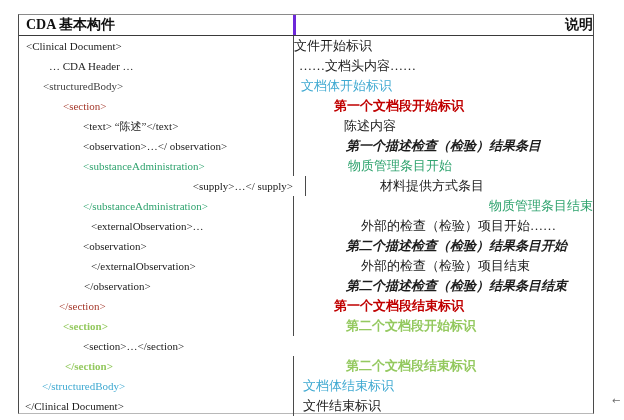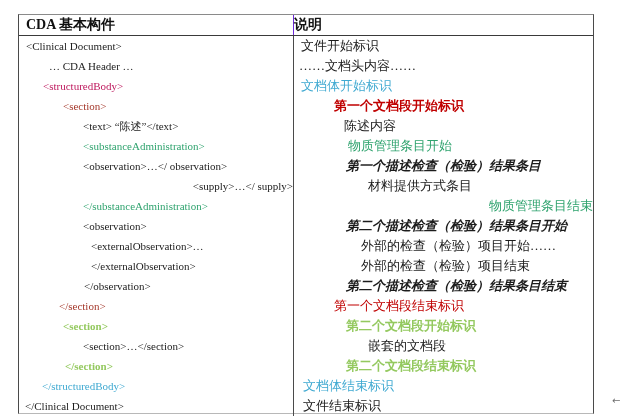--- a/index.html
+++ b/index.html
@@ -15,21 +15,21 @@
     border-top:1px solid #8a8a8a;
     border-bottom:1px solid #b8b8b8;
     box-sizing:border-box;
   }
   .header-row {
     display:flex; height:20px; line-height:20px;
     border-bottom:1px solid #3a3a3a;
     font-weight:bold; font-size:14px; color:#111;
   }
   .hcell-left { width:274px; padding-left:7px; box-sizing:border-box; white-space:nowrap; }
-  .hcell-right { flex:1; border-left:1px solid #6d28d9; text-align:left; white-space:nowrap; }
+  .hcell-right { flex:1; border-left:3px solid #6d28d9; text-align:right; white-space:nowrap; }
   .row { display:flex; height:20px; line-height:20px; }
   .cell-left {
     width:274px; box-sizing:border-box; white-space:nowrap; overflow:hidden;
     font-size:11px;
   }
   .cell-right {
     flex:1; border-left:1px solid #4a4a4a; box-sizing:border-box;
     white-space:nowrap; overflow:hidden; font-size:13px;
   }
   .end-mark {
@@ -43,81 +43,80 @@
 
 <div class="page">
   <div class="cda-table">
     <div class="header-row">
       <div class="hcell-left">CDA 基本构件</div>
       <div class="hcell-right">说明</div>
     </div>
     <div id="rows">
         <div class="row">
           <div class="cell-left" style="padding-left: 7px; color: rgb(28, 28, 28);">&lt;Clinical Document&gt;</div>
-          <div class="cell-right" style="padding-left: 7px; color: rgb(28, 28, 28);">文件开始标识</div>
+          <div class="cell-right" style="color: rgb(28, 28, 28);">文件开始标识</div>
         </div>
         <div class="row">
           <div class="cell-left" style="padding-left: 30px; color: rgb(28, 28, 28);">… CDA Header …</div>
           <div class="cell-right" style="padding-left: 5px; color: rgb(28, 28, 28);">……文档头内容……</div>
         </div>
         <div class="row">
-          <div class="cell-left" style="padding-left: 24px; color: #be185d;">&lt;structuredBody&gt;</div>
+          <div class="cell-left" style="padding-left: 24px; color: #404040;">&lt;structuredBody&gt;</div>
           <div class="cell-right" style="padding-left: 7px; color: rgb(63, 169, 209);">文档体开始标识</div>
         </div>
         <div class="row">
           <div class="cell-left" style="padding-left: 44px; color: rgb(165, 57, 44);">&lt;section&gt;</div>
           <div class="cell-right" style="padding-left: 40px; color: rgb(192, 0, 0); font-weight: bold;">第一个文档段开始标识</div>
         </div>
         <div class="row">
           <div class="cell-left" style="padding-left: 64px; color: rgb(28, 28, 28);">&lt;text&gt; “陈述”&lt;/text&gt;</div>
           <div class="cell-right" style="padding-left: 50px; color: rgb(28, 28, 28);">陈述内容</div>
         </div>
         <div class="row">
+          <div class="cell-left" style="padding-left: 64px; color: rgb(28, 28, 28);">&lt;observation&gt;…&lt;/ observation&gt;</div>
+          <div class="cell-right" style="padding-left: 52px; color: rgb(28, 28, 28); font-weight: bold; font-style: italic;">第一个描述检查（检验）结果条目</div>
+        </div>
+        <div class="row">
           <div class="cell-left" style="padding-left: 64px; color: rgb(47, 163, 110);">&lt;substanceAdministration&gt;</div>
           <div class="cell-right" style="padding-left: 54px; color: rgb(47, 163, 110);">物质管理条目开始</div>
         </div>
         <div class="row">
-          <div class="cell-left" style="padding-left: 64px; color: rgb(28, 28, 28);">&lt;observation&gt;…&lt;/ observation&gt;</div>
-          <div class="cell-right" style="padding-left: 52px; color: rgb(28, 28, 28); font-weight: bold; font-style: italic;">第一个描述检查（检验）结果条目</div>
-        </div>
-        <div class="row">
           <div class="cell-left" style="padding-left: 84px; color: rgb(28, 28, 28); text-align: right;">&lt;supply&gt;…&lt;/ supply&gt;</div>
-          <div class="cell-right" style="padding-left: 74px; color: rgb(28, 28, 28);">材料提供方式条目</div>
+          <div class="cell-right" style="padding-left: 74px; color: rgb(28, 28, 28); margin-left: 12px;">材料提供方式条目</div>
         </div>
         <div class="row">
           <div class="cell-left" style="padding-left: 64px; color: rgb(47, 163, 110);">&lt;/substanceAdministration&gt;</div>
           <div class="cell-right" style="padding-left: 54px; color: rgb(47, 163, 110); text-align: right;">物质管理条目结束</div>
         </div>
         <div class="row">
+          <div class="cell-left" style="padding-left: 72px; color: rgb(28, 28, 28);">&lt;externalObservation&gt;…</div>
+          <div class="cell-right" style="padding-left: 67px; color: rgb(28, 28, 28);">外部的检查（检验）项目开始……</div>
+        </div>
+        <div class="row">
           <div class="cell-left" style="padding-left: 64px; color: rgb(28, 28, 28);">&lt;observation&gt;</div>
           <div class="cell-right" style="padding-left: 52px; color: rgb(28, 28, 28); font-weight: bold; font-style: italic;">第二个描述检查（检验）结果条目开始</div>
-        </div>
-        <div class="row">
-          <div class="cell-left" style="padding-left: 72px; color: rgb(28, 28, 28);">&lt;externalObservation&gt;…</div>
-          <div class="cell-right" style="padding-left: 67px; color: rgb(28, 28, 28);">外部的检查（检验）项目开始……</div>
         </div>
         <div class="row">
           <div class="cell-left" style="padding-left: 72px; color: rgb(28, 28, 28);">&lt;/externalObservation&gt;</div>
           <div class="cell-right" style="padding-left: 67px; color: rgb(28, 28, 28);">外部的检查（检验）项目结束</div>
         </div>
         <div class="row">
           <div class="cell-left" style="padding-left: 65px; color: rgb(28, 28, 28);">&lt;/observation&gt;</div>
           <div class="cell-right" style="padding-left: 52px; color: rgb(28, 28, 28); font-weight: bold; font-style: italic;">第二个描述检查（检验）结果条目结束</div>
         </div>
         <div class="row">
           <div class="cell-left" style="padding-left: 40px; color: rgb(165, 57, 44);">&lt;/section&gt;</div>
-          <div class="cell-right" style="padding-left: 40px; color: rgb(192, 0, 0); font-weight: normal;">第一个文档段结束标识</div>
+          <div class="cell-right" style="padding-left: 40px; color: rgb(192, 0, 0); font-weight: bold;">第一个文档段结束标识</div>
         </div>
         <div class="row">
           <div class="cell-left" style="padding-left: 44px; color: rgb(148, 201, 95); font-weight: bold;">&lt;section&gt;</div>
           <div class="cell-right" style="padding-left: 52px; color: rgb(148, 201, 95); font-weight: bold;">第二个文档段开始标识</div>
         </div>
         <div class="row">
           <div class="cell-left" style="padding-left: 64px; color: rgb(28, 28, 28);">&lt;section&gt;…&lt;/section&gt;</div>
-          <div class="cell-right" style="padding-left: 74px; color: rgb(28, 28, 28);">嵌套的文档段</div>
         </div>
         <div class="row">
           <div class="cell-left" style="padding-left: 46px; color: rgb(148, 201, 95); font-weight: bold;">&lt;/section&gt;</div>
           <div class="cell-right" style="padding-left: 52px; color: rgb(148, 201, 95); font-weight: bold;">第二个文档段结束标识</div>
         </div>
         <div class="row">
           <div class="cell-left" style="padding-left: 23px; color: rgb(63, 169, 209);">&lt;/structuredBody&gt;</div>
           <div class="cell-right" style="padding-left: 9px; color: rgb(63, 169, 209);">文档体结束标识</div>
         </div>
         <div class="row">

